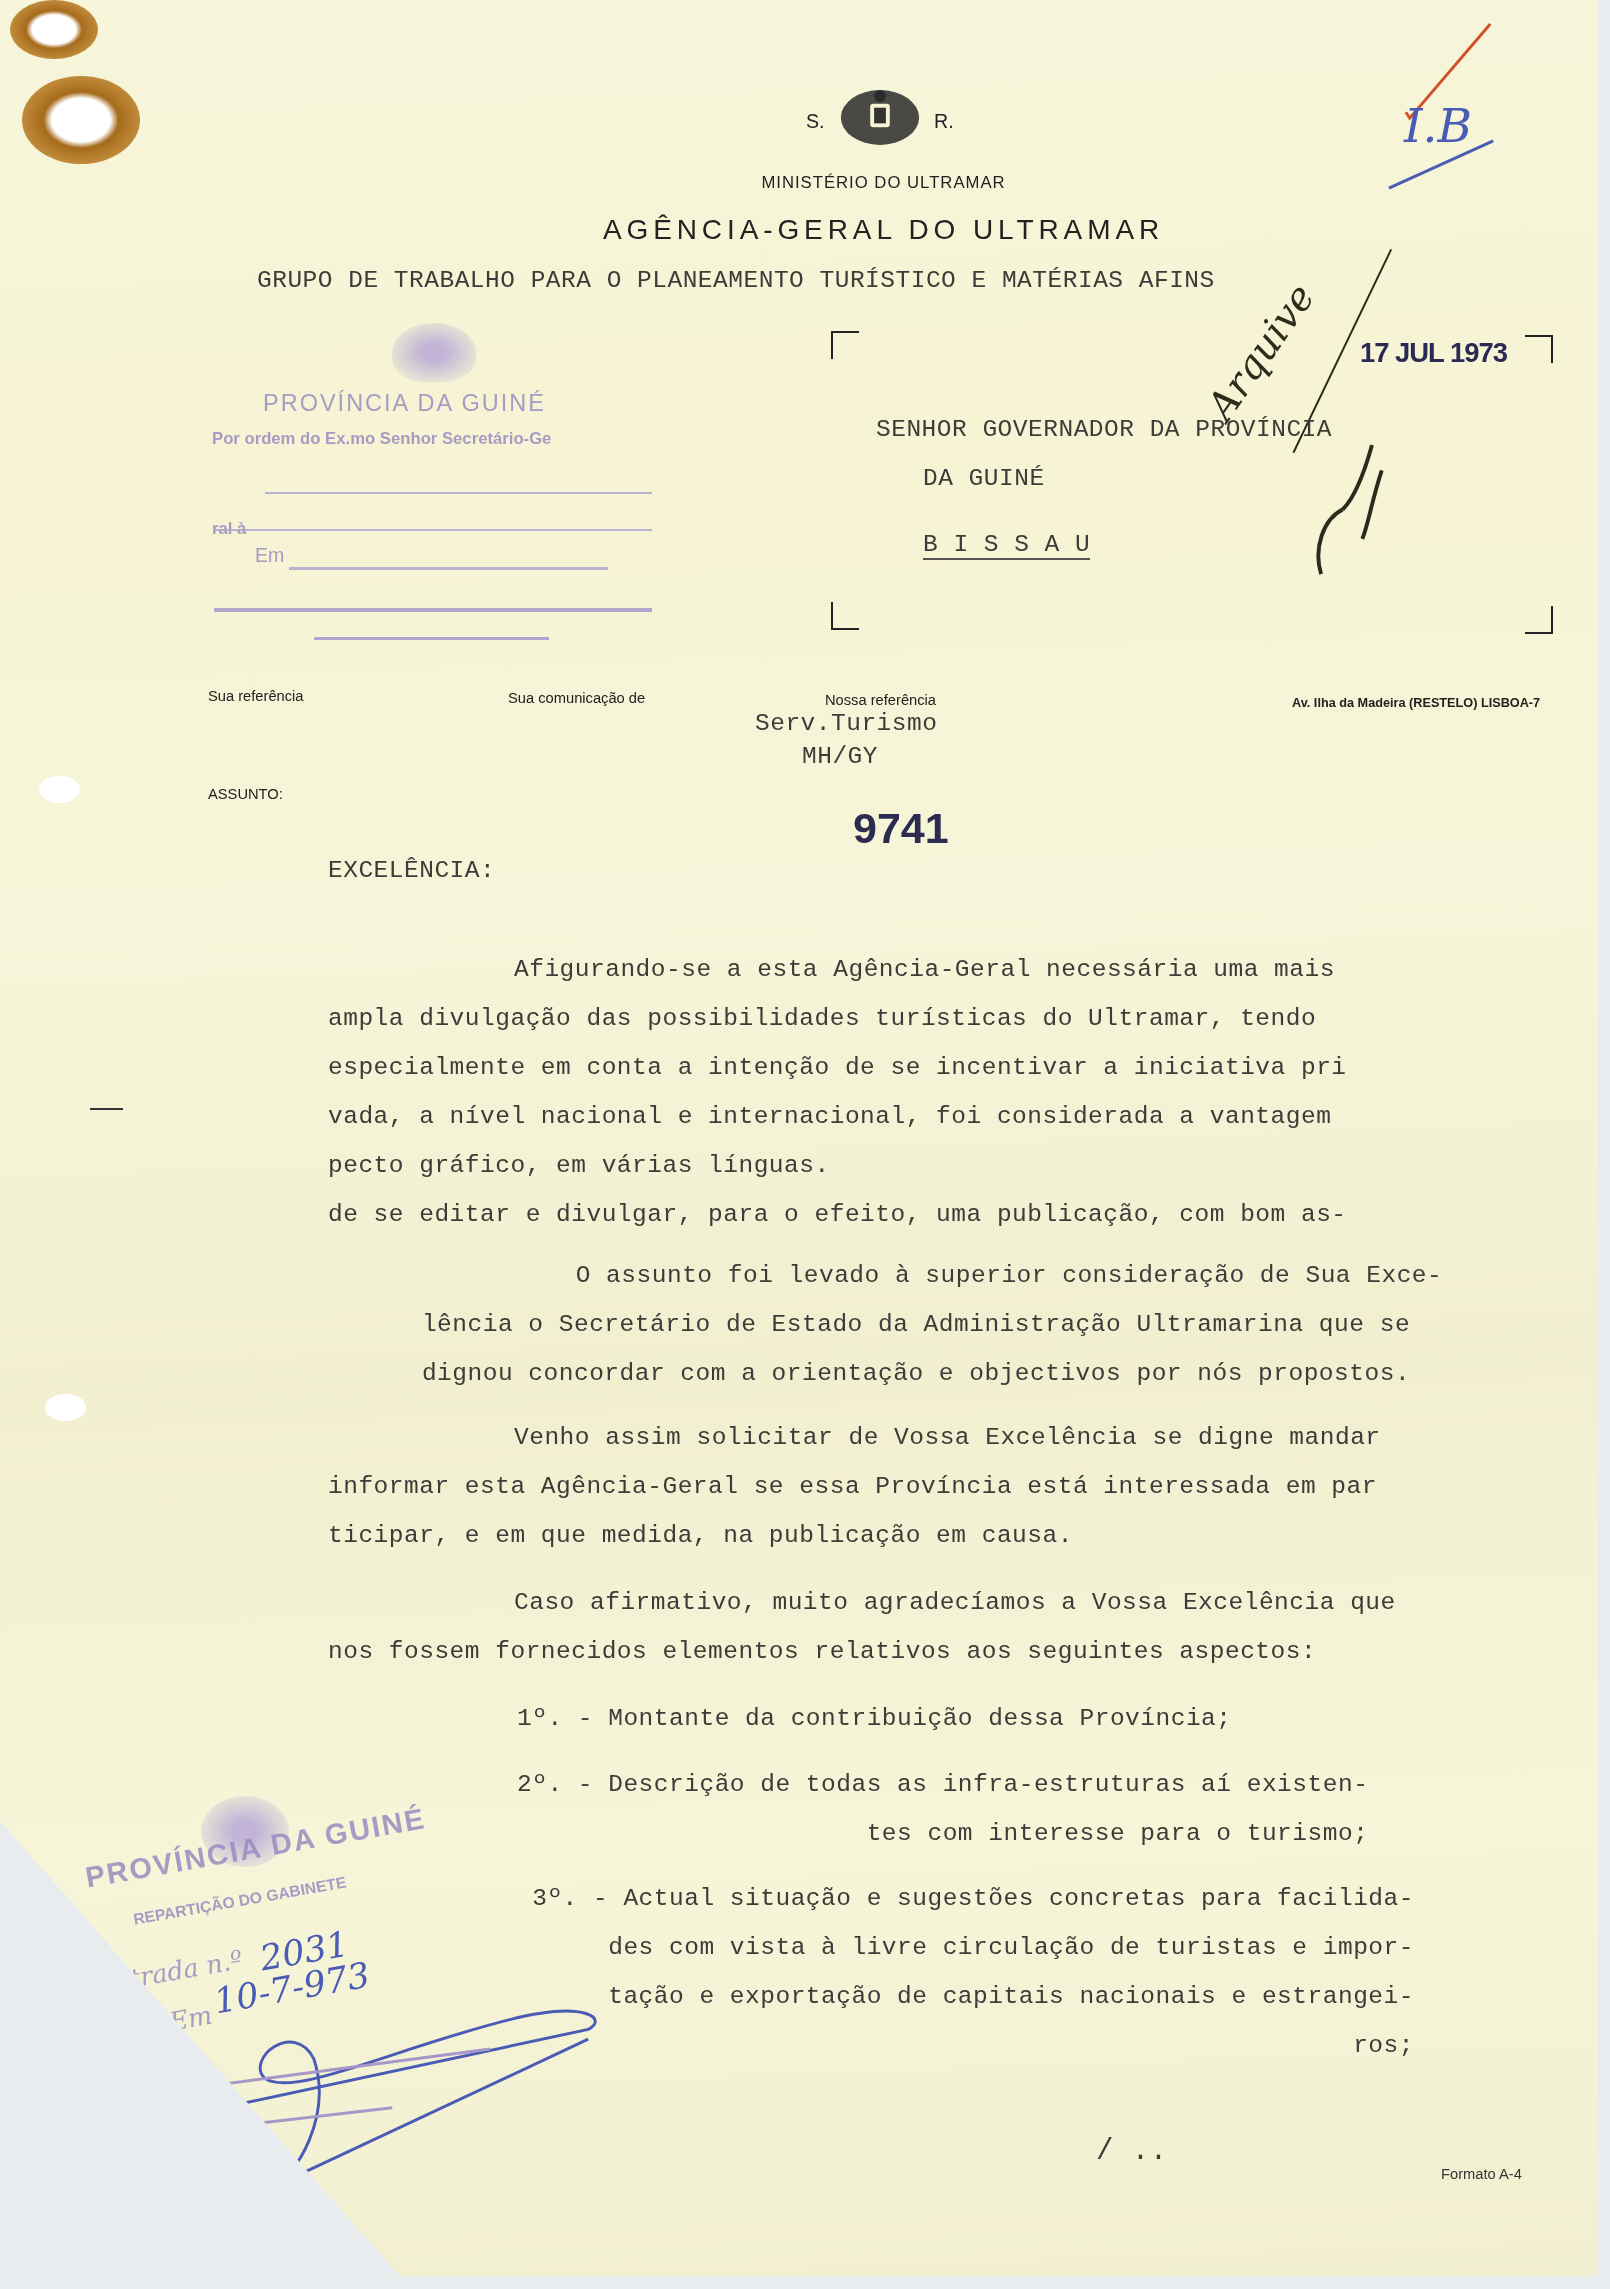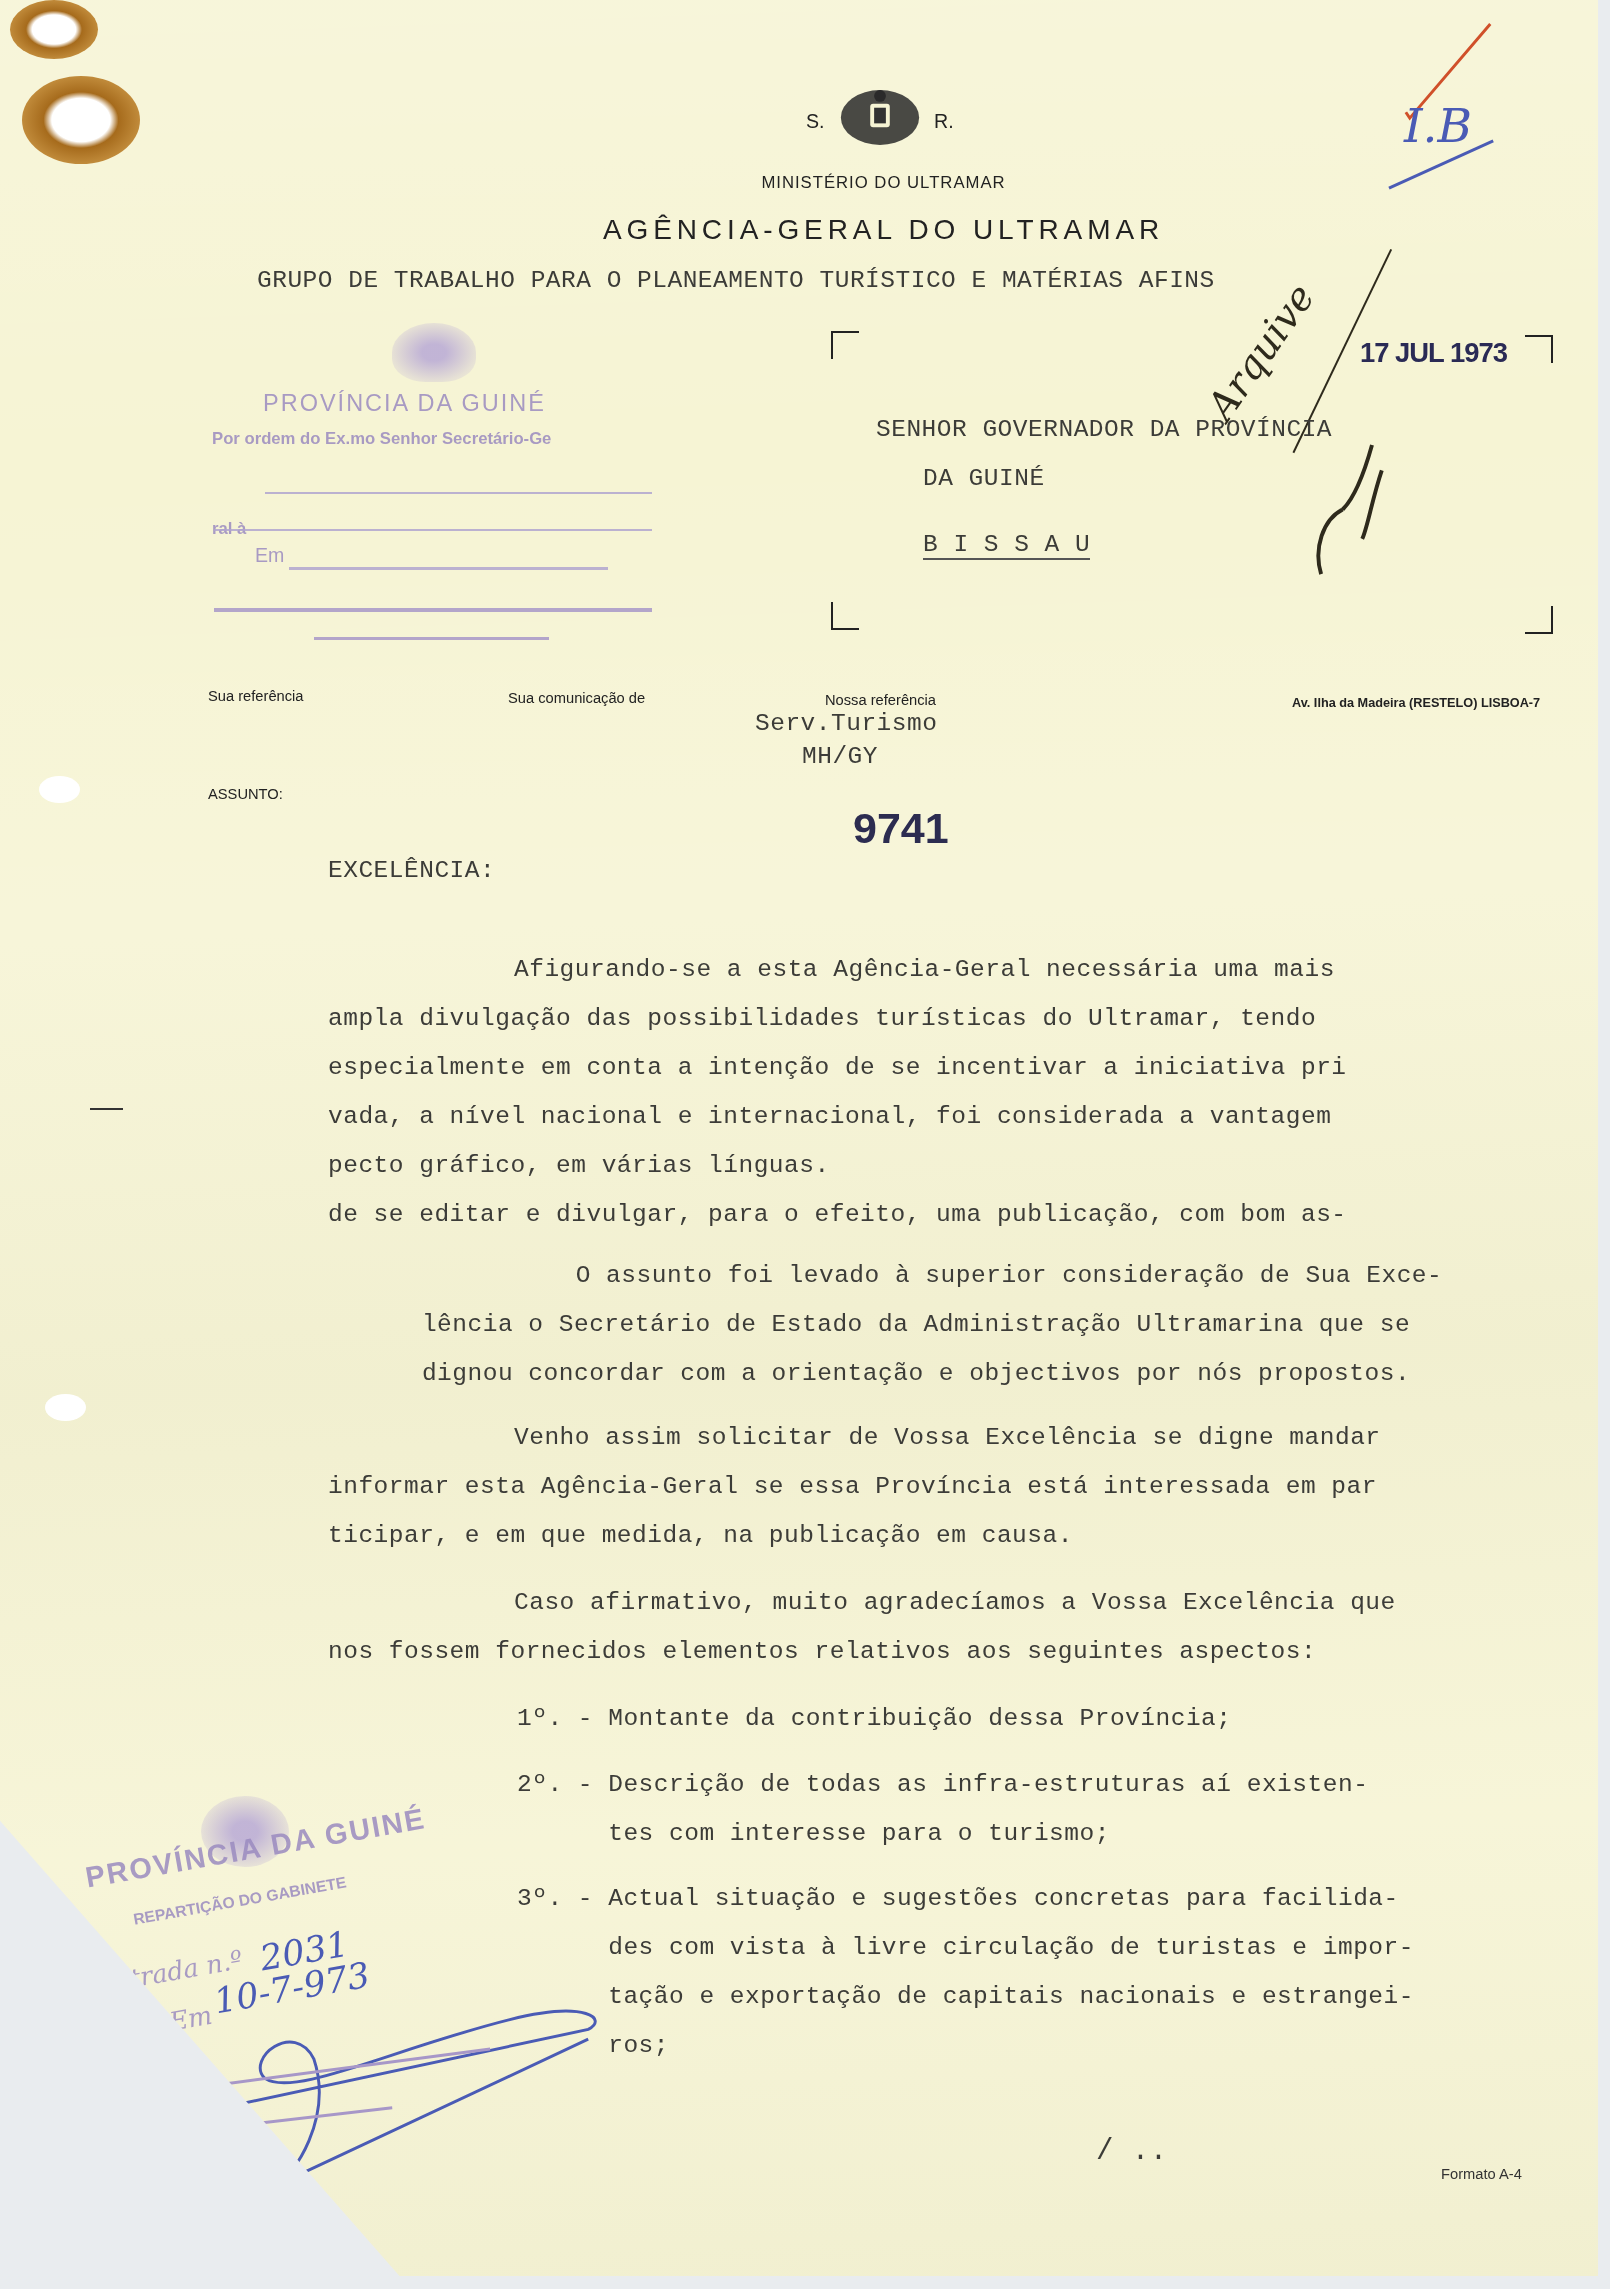--- a/index.html
+++ b/index.html
@@ -21,21 +21,21 @@
   .stain { position: absolute; border-radius: 50%; background: radial-gradient(ellipse at center, #ffffff 0 35%, #a66b1c 45%, #c08a3a 70%, rgba(200,150,70,0) 100%); }
   .hole { position: absolute; width: 41px; height: 27.4px; border-radius: 50%; background: #ffffff; }
   .bracket { position: absolute; width: 25.5px; height: 25.5px; border-color: #222; border-style: solid; border-width: 0; }
   .stamp { color: #9b8bc0; opacity: 0.85; }
   .ink-blue { color: #4a5bb5; }
   .sig { position: absolute; font-family: "DejaVu Serif", serif; font-style: italic; }
   .para { position: absolute; left: 328px; width: 1176px; line-height: 49px; }
   .para .line { display: block; white-space: pre; }
   .indent { padding-left: 186px; }
   .list-item { position: absolute; left: 517px; line-height: 49px; }
-  .list-item .line { display: block; white-space: pre; }
+  .list-item .line { display: block; white-space: pre; text-align: right; }
 </style>
 </head>
 <body>
 
 <div class="page">
 
   <div class="stain" style="left:9.8px;top:0;width:88px;height:59px;"></div>
   <div class="stain" style="left:21.6px;top:76px;width:118px;height:88px;"></div>
   <div class="hole" style="left:39px;top:776px;"></div>
   <div class="hole" style="left:45px;top:1394px;"></div>

